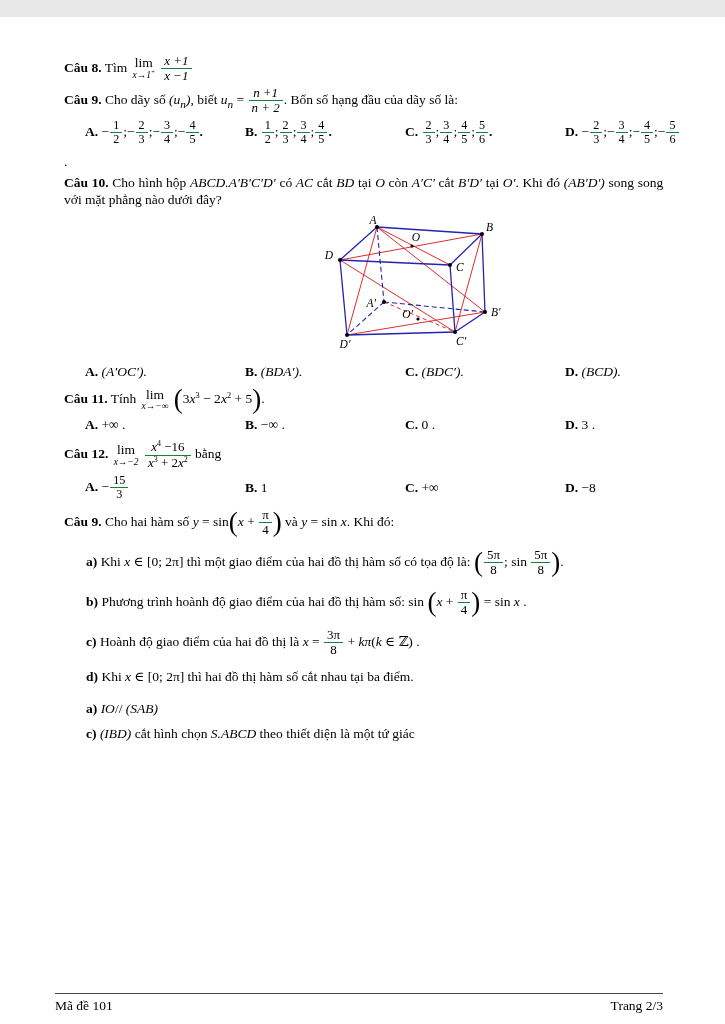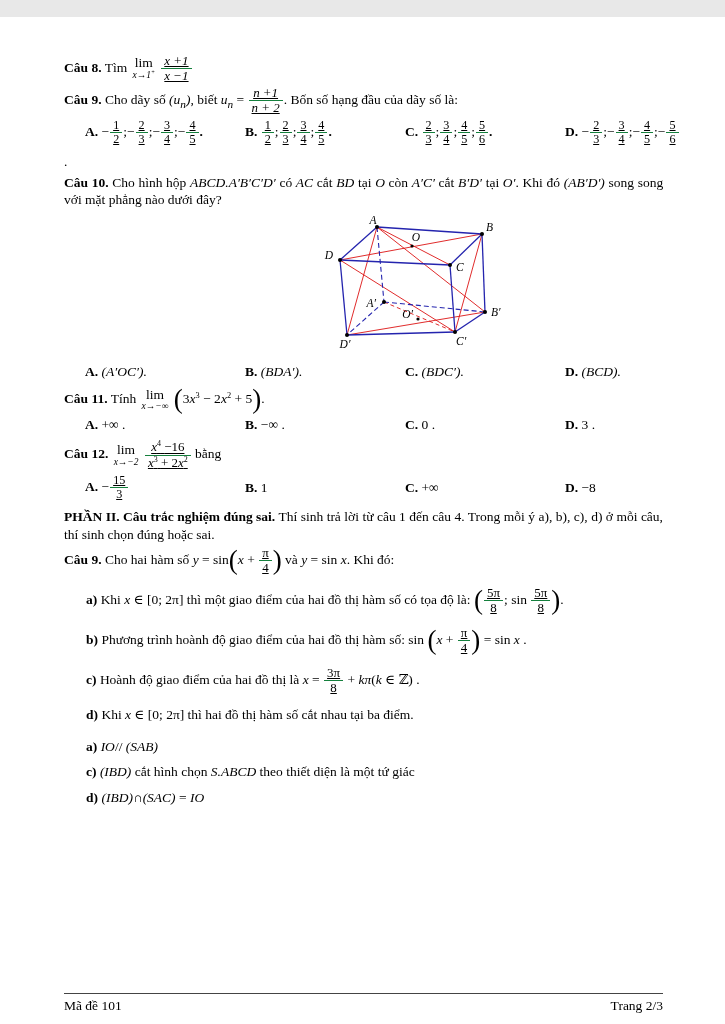--- a/index.html
+++ b/index.html
@@ -14,37 +14,37 @@
   b { font-weight:bold; }
   i { font-style:italic; }
   .qstem { margin:3px 0; }
   .just { text-align:justify; }
   .answers {
     display:grid; grid-template-columns:160px 160px 160px auto;
     padding-left:21px; margin:4px 0 7px 0; align-items:center;
   }
   .ans { white-space:nowrap; }
   .akey { font-weight:bold; }
-  .frac { display:inline-block; vertical-align:middle; text-align:center; line-height:1.08; padding:0 1px; font-size:0.96em;text-decoration:underline; }
+  .frac { display:inline-block; vertical-align:middle; text-align:center; line-height:1.08; padding:0 1px; font-size:0.96em; }
   .frac .num, .frac .den { display:block; padding:0 3px; }
   .frac .den { border-top:1px solid #15803d; }
   .frac.small { font-size:0.9em; }
   .lim { display:inline-block; vertical-align:middle; text-align:center; line-height:1; padding:0 2px; }
   .lim .limword { display:block; }
   .lim .limsub { display:block; font-size:9.5px; font-style:italic; margin-top:1px; white-space:nowrap; }
   sup { font-size:0.62em; }
   .bp { display:inline-block; font-size:200%; line-height:0.85; vertical-align:middle; }
   .stray { margin:1px 0 3px 0; }
   .figwrap { margin:6px 0 2px 250px; }
   svg text { font-family:"Liberation Serif","DejaVu Serif",serif; font-style:italic; font-size:11.5px; fill:#000; }
   .items { padding-left:22px; }
   .item { margin:11px 0; }
   .item2 { margin:8px 0; }
   .footer {
-    position:absolute; left:64px; right:62px; bottom:26px;
+    position:absolute; left:55px; right:62px; bottom:26px;
     border-top:1px solid #444; display:flex; justify-content:space-between;
     padding-top:3px;
   }
 </style>
 </head>
 <body>
 
 <div class="page">
   <div class="content">
 
@@ -187,24 +187,20 @@
         <span>bằng</span>
       </div>
       <div class="answers">
         <span class="ans"><b class="akey">A.</b> <span>−</span><span class="frac small"><span class="num">15</span><span class="den">3</span></span></span>
         <span class="ans"><b class="akey">B.</b> <span>1</span></span>
         <span class="ans"><b class="akey">C.</b> <span>+∞</span></span>
         <span class="ans"><b class="akey">D.</b> <span>−8</span></span>
       </div>
     </div>
 
-    <div class="qstem just">
-      <b>PHẦN II. Câu trắc nghiệm đúng sai.</b>
-      <span>Thí sinh trả lời từ câu 1 đến câu 4. Trong mỗi ý a), b), c), d) ở mỗi câu, thí sinh chọn đúng hoặc sai.</span>
-    </div>
 
     <div>
       <div class="qstem">
         <b>Câu 9.</b>
         <span>Cho hai hàm số</span>
         <i>y</i>
         <span>= sin</span><span class="bp">(</span><i>x</i>
         <span>+</span>
         <span class="frac"><span class="num">π</span><span class="den">4</span></span><span class="bp">)</span>
         <span>và</span>
@@ -256,26 +252,20 @@
           <i>IO</i><span>//</span>
           <i>(SAB)</i>
         </div>
         <div class="item2">
           <b>c)</b>
           <i>(IBD)</i>
           <span>cắt hình chọn</span>
           <i>S.ABCD</i>
           <span>theo thiết diện là một tứ giác</span>
         </div>
-        <div class="item2">
-          <b>d)</b>
-          <i>(IBD)</i><span>∩</span><i>(SAC)</i>
-          <span>=</span>
-          <i>IO</i>
-        </div>
       </div>
     </div>
 
   </div>
 
   <div class="footer">
     <span>Mã đề 101</span>
     <span>Trang 2/3</span>
   </div>
 </div>

